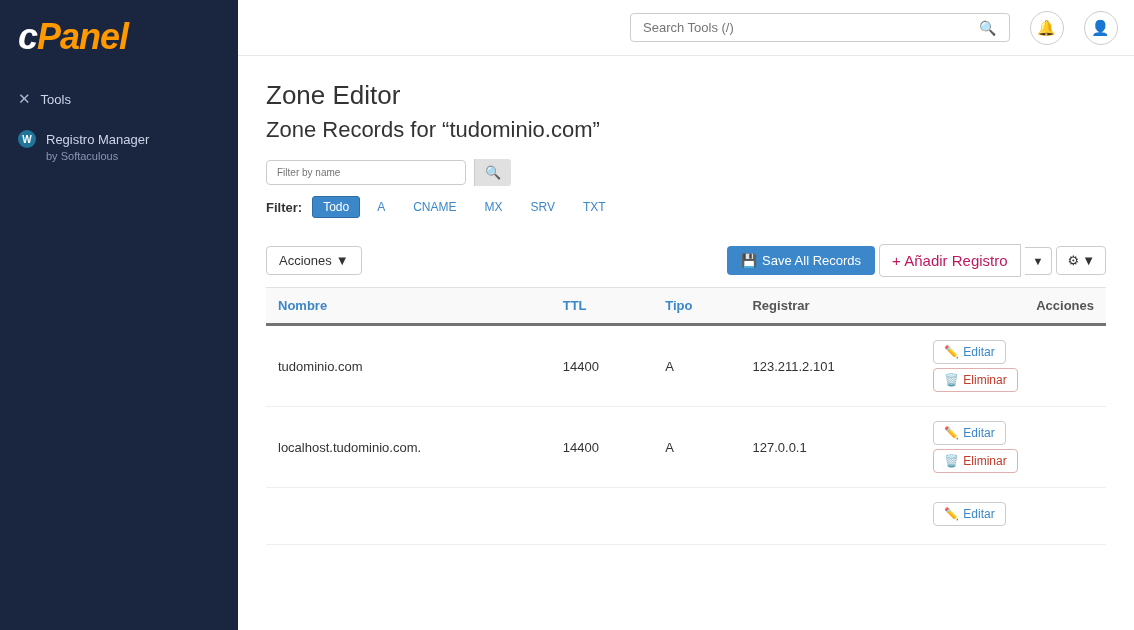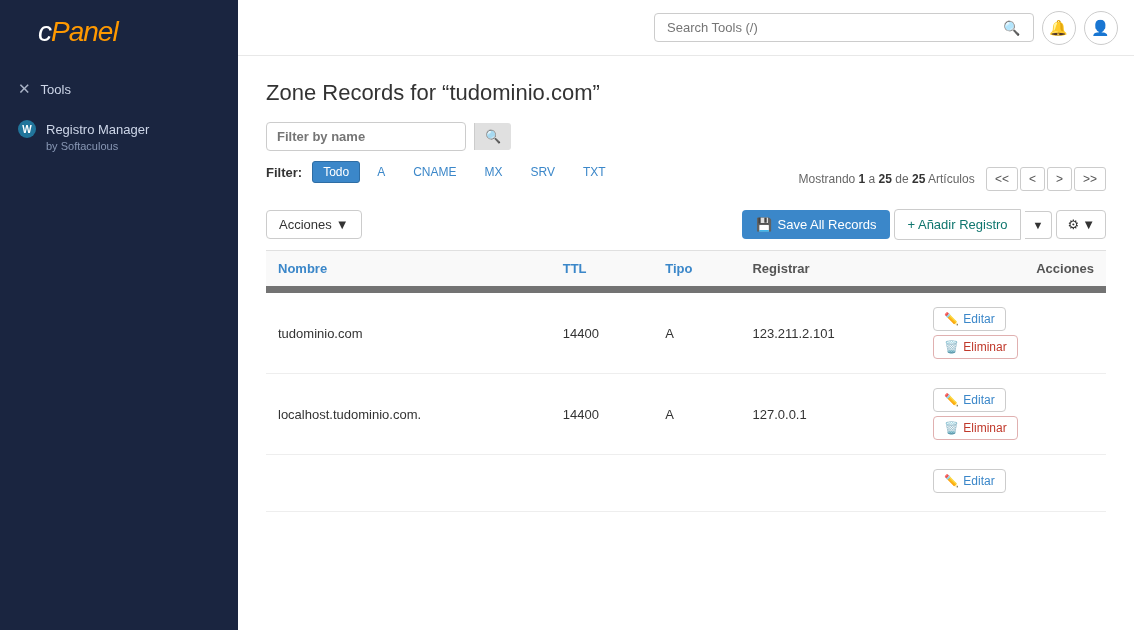--- a/index.html
+++ b/index.html
@@ -14,26 +14,25 @@
       display: flex;
       flex-direction: column;
       padding-top: 0;
     }
     .sidebar-logo {
       padding: 16px 18px 18px;
       display: flex;
       align-items: center;
     }
     .cpanel-logo {
-      font-size: 28px;
-      font-weight: 400;
+      font-size: 36px;
+      font-weight: 700;
       color: #fff;
       letter-spacing: -1px;
       font-style: italic;
-      margin-left: 20px;
     }
     .cpanel-logo span { color: #f90; }
     .sidebar-nav {
       display: flex;
       flex-direction: column;
       gap: 2px;
       padding: 4px 0;
     }
     .sidebar-item {
       display: flex;
@@ -85,21 +84,21 @@
     }
 
     
     .topbar {
       background: #fff;
       border-bottom: 1px solid #e8e8e8;
       padding: 8px 16px;
       display: flex;
       align-items: center;
       justify-content: flex-end;
-      gap: 8px;
+      gap: 20px;
       min-height: 56px;
     }
     .search-container {
       display: flex;
       align-items: center;
       border: 1px solid #ccc;
       border-radius: 4px;
       background: #fff;
       padding: 0 8px;
       width: 380px;
@@ -188,26 +187,25 @@
       align-items: center;
       border: 1px solid #ccc;
       border-radius: 4px;
       background: #fff;
       padding: 0 6px;
       width: 200px;
     }
     .filter-input {
       border: none;
       outline: none;
-      font-size: 13px;
+      font-size: 10px;
       padding: 6px 4px;
       flex: 1;
       background: transparent;
       color: #404040;
-      font-weight: bold;
     }
     .filter-search-btn {
       background: #e0e0e0;
       border: none;
       border-left: 1px solid #ccc;
       cursor: pointer;
       color: #555;
       font-size: 13px;
       padding: 6px 10px;
       border-radius: 0 3px 3px 0;
@@ -298,22 +296,22 @@
       display: flex;
       align-items: center;
       gap: 5px;
     }
     .add-registro-btn {
       background: #fff;
       border: 1px solid #ccc;
       border-radius: 4px 0 0 4px;
       padding: 7px 12px;
       cursor: pointer;
-      font-size: 13px;
-      color: #0f766e;
+      font-size: 15px;
+      color: #be185d;
       display: flex;
       align-items: center;
       gap: 4px;
     }
     .add-dropdown-btn {
       background: #fff;
       border: 1px solid #ccc;
       border-left: none;
       border-radius: 0 4px 4px 0;
       padding: 7px 8px;
@@ -335,21 +333,21 @@
     }
 
     
     .records-table {
       width: 100%;
       border-collapse: collapse;
       font-size: 13px;
     }
     .records-table thead tr {
       border-top: 1px solid #e0e0e0;
-      border-bottom: 7px solid #737373;
+      border-bottom: 3px solid #737373;
       background: #f9f9f9;
     }
     .records-table th {
       padding: 10px 12px;
       text-align: left;
       font-weight: 600;
       color: #3b87c9;
       font-size: 13px;
     }
     .records-table th.col-registrar,
@@ -434,51 +432,42 @@
     <button class="topbar-icon-btn">
       <span>🔔</span>
     </button>
     <button class="topbar-icon-btn">
       <span>👤</span>
     </button>
   </div>
 
   <div class="content">
 
+    <h1 class="page-title">Zone Editor</h1>
 
 
 
     <h2 class="zone-records-title">Zone Records for “tudominio.com”</h2>
 
     <div class="filter-bar">
       <div class="filter-input-wrap">
         <input class="filter-input" type="text" placeholder="Filter by name" style="">
       </div>
       <button class="filter-search-btn">🔍</button>
     </div>
 
-    <div style="display:flex;align-items:center;justify-content:space-between;margin-bottom:12px;">
+    <div style="display:flex;align-items:center;margin-bottom:12px;">
       <div class="filter-type-row">
         <span class="filter-label">Filter:</span>
         <button class="filter-btn filter-btn-active">Todo</button>
         <button class="filter-btn filter-btn-inactive">A</button>
         <button class="filter-btn filter-btn-inactive">CNAME</button>
         <button class="filter-btn filter-btn-inactive">MX</button>
         <button class="filter-btn filter-btn-inactive">SRV</button>
         <button class="filter-btn filter-btn-inactive">TXT</button>
-      </div>
-      <div class="pagination">
-        <span class="pagination-info">
-          Mostrando <span>1</span> a <span>25</span> de <span>25</span> Artículos
-        </span>
-        &nbsp;&nbsp;
-        <button class="page-btn">&lt;&lt;</button>
-        <button class="page-btn">&lt;</button>
-        <button class="page-btn">&gt;</button>
-        <button class="page-btn">&gt;&gt;</button>
       </div>
     </div>
 
     <div class="action-row">
       <button class="acciones-btn">
         <span>Acciones</span>
         <span>▼</span>
       </button>
       <div class="right-actions">
         <button class="save-all-btn">

